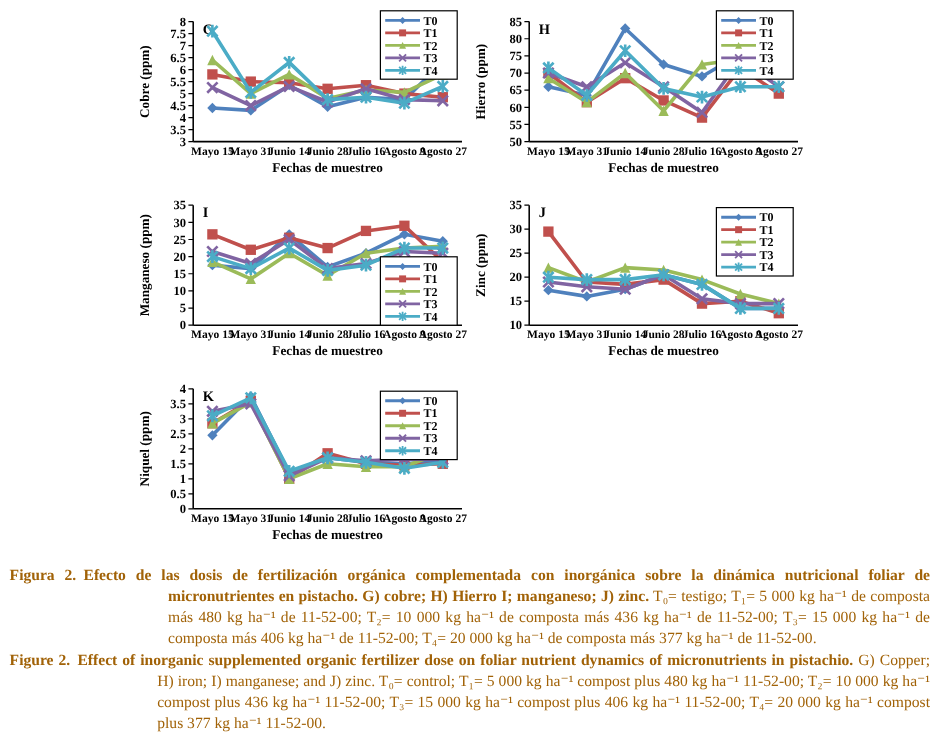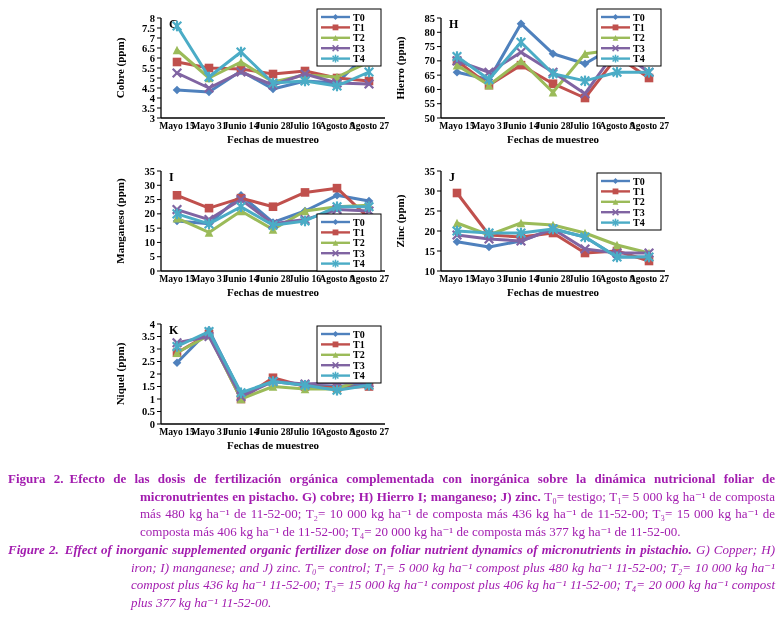--- a/index.html
+++ b/index.html
@@ -14,24 +14,24 @@
     padding-left:113px;
     padding-top:8px;
   }
   .chart{width:280px;height:153px;}
   .captions{margin-top:3px;}
   p.caption{
     margin:0 8px 1px 8px;
     font-size:13px;
     line-height:17.5px;
     text-align:justify;
-    color:#a21caf;
+    color:#a16207;
   }
   p.caption.es{padding-left:132px;text-indent:-132px;}
-  p.caption.en{padding-left:123px;text-indent:-123px;font-style:italic;}
+  p.caption.en{padding-left:123px;text-indent:-123px;}
   .lbl{padding-right:6px;}
 </style>
 </head>
 <body>
 
 <div class="page">
   <div class="charts">
     <div class="chart"><svg width="280" height="153" viewBox="0 0 280 153">
           <line x1="44" y1="110" x2="48" y2="110" stroke="#000" stroke-width="1"></line>
           <text x="42" y="113.5" font-size="10.5" font-family="&quot;Liberation Serif&quot;,&quot;DejaVu Serif&quot;,serif" font-weight="bold" text-anchor="end" fill="#000">3</text>

